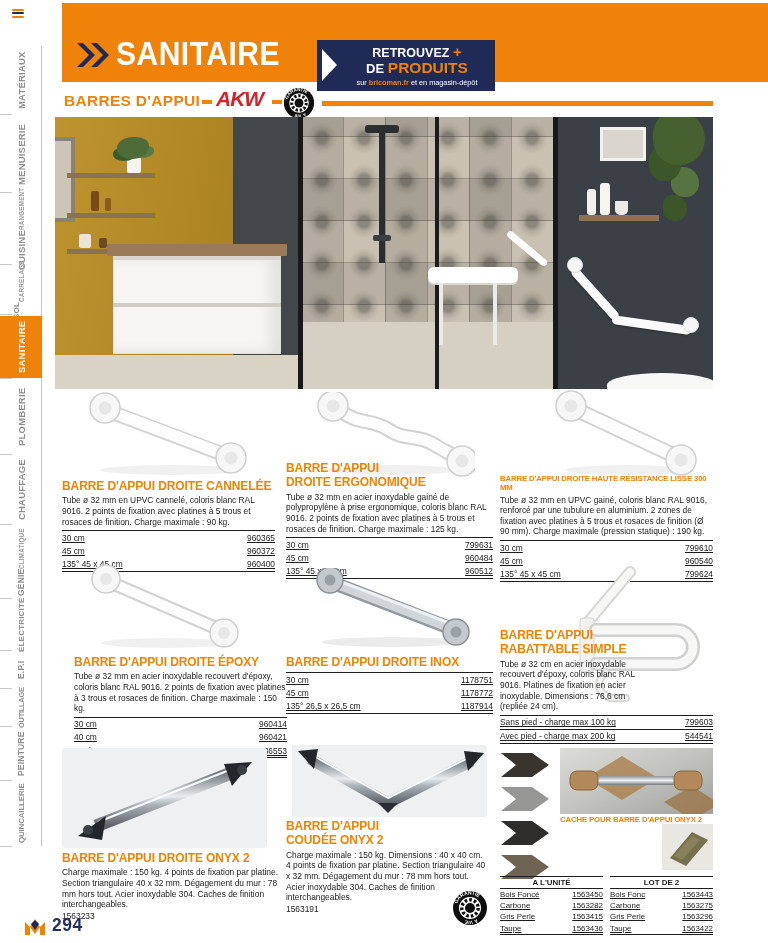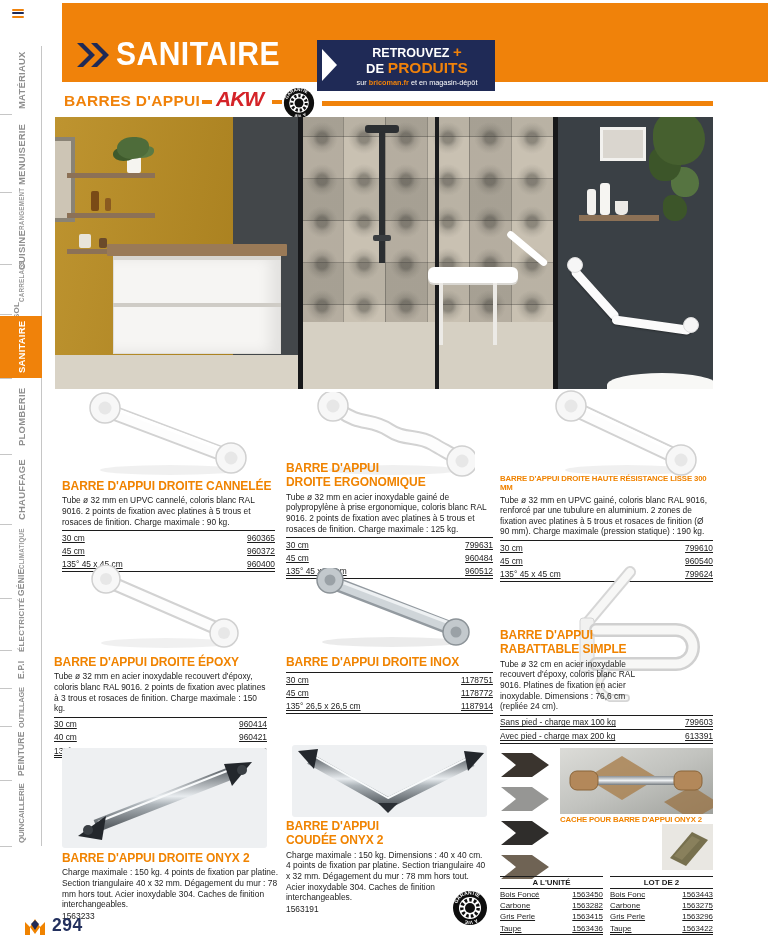--- a/index.html
+++ b/index.html
@@ -377,21 +377,21 @@
       <line x1="16" y1="62" x2="58" y2="12" stroke="#d6d6d6" stroke-width="12" stroke-linecap="round"></line>
       <line x1="16" y1="62" x2="58" y2="12" stroke="#f7f7f6" stroke-width="8" stroke-linecap="round"></line>
       <rect x="8" y="58" width="14" height="54" rx="3" fill="#f1f1f0" stroke="#d4d4d4"></rect>
       <path d="M24 70 H104 A17 17 0 0 1 104 104 H24" fill="none" stroke="#d0d0d0" stroke-width="14" stroke-linecap="round"></path>
       <path d="M24 70 H104 A17 17 0 0 1 104 104 H24" fill="none" stroke="#f7f7f6" stroke-width="9" stroke-linecap="round"></path>
       <path d="M34 112 q-16 16 4 26 h16" fill="none" stroke="#d6d6d6" stroke-width="8" stroke-linecap="round"></path>
       <path d="M34 112 q-16 16 4 26 h16" fill="none" stroke="#f4f4f3" stroke-width="4.5" stroke-linecap="round"></path>
     </svg>
   </figure>
 
-  <section class="prod" style="left:54px;top:655px;width:213px">
+  <section class="prod" style="left:74px;top:655px;width:213px">
     <h3 class="ptitle">BARRE D'APPUI DROITE ÉPOXY</h3>
     <p class="pdesc">Tube ø 32 mm en acier inoxydable recouvert d'époxy, coloris blanc RAL 9016. 2 points de fixation avec platines à 3 trous et rosaces de finition. Charge maximale : 150 kg.</p>
     <div class="rtable">
       <div class="rrow">
           <span>30 cm</span>
           <span>960414</span>
         </div>
       <div class="rrow">
           <span>40 cm</span>
           <span>960421</span>
@@ -427,21 +427,21 @@
         <span style="display:block">RABATTABLE SIMPLE</span>
       </h3>
     <p class="pdesc" style="width:140px">Tube ø 32 cm en acier inoxydable recouvert d'époxy, coloris blanc RAL 9016. Platines de fixation en acier inoxydable. Dimensions : 76,6 cm (repliée 24 cm).</p>
     <div class="rtable seps">
       <div class="rrow">
           <span>Sans pied - charge max 100 kg</span>
           <span>799603</span>
         </div>
       <div class="rrow">
           <span>Avec pied - charge max 200 kg</span>
-          <span>613391</span>
+          <span>544541</span>
         </div>
     </div>
   </section>
 
   <figure class="abs" style="left:62px;top:748px">
     <svg width="205" height="100" viewBox="0 0 205 100">
       <defs>
         <linearGradient id="chr" x1="0" y1="0" x2="0" y2="1">
           <stop offset="0" stop-color="#6b7176"></stop>
             <stop offset=".45" stop-color="#e8ecef"></stop>

